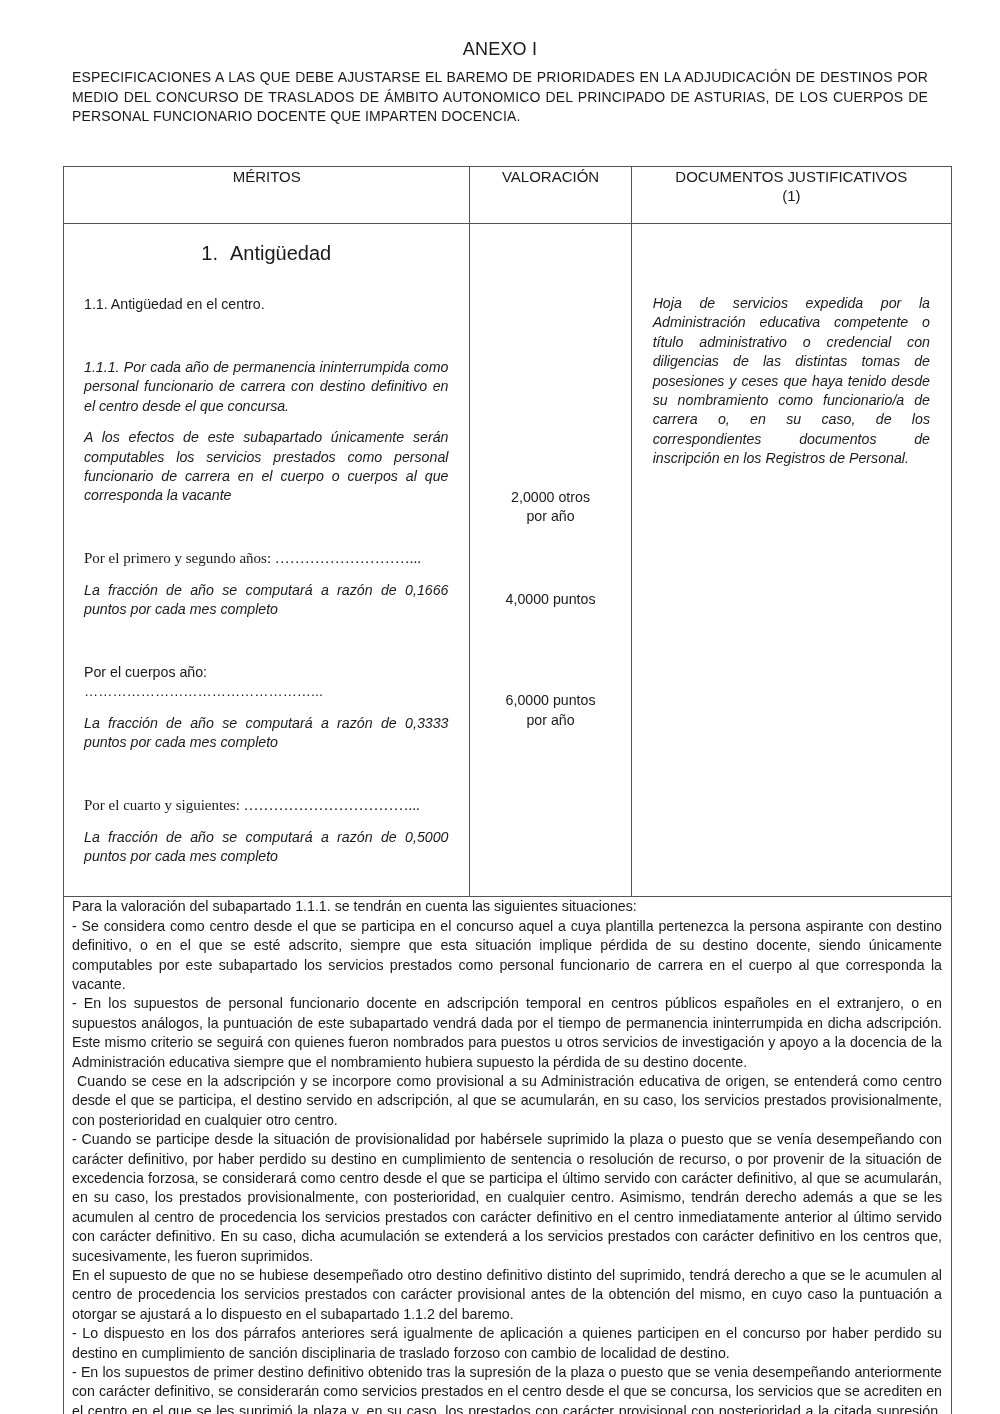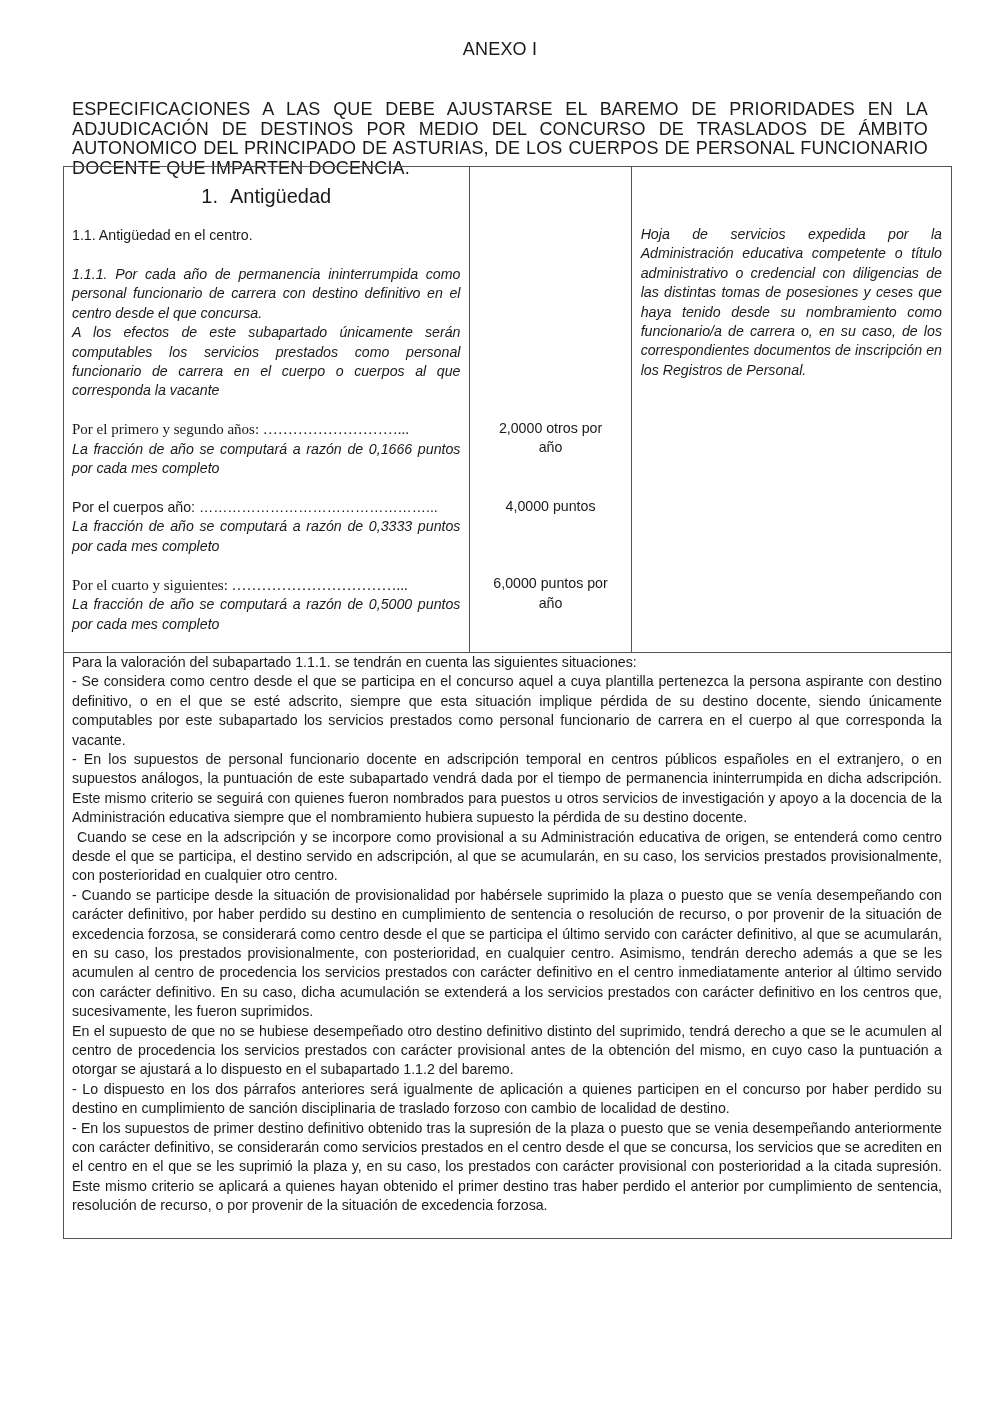--- a/index.html
+++ b/index.html
@@ -6,61 +6,66 @@
     body {
       width: 1000px; height: 1414px; position: relative; overflow: hidden;
       font-family: "Liberation Sans", sans-serif; color: #1a1a1a;
     }
     .title {
       position: absolute; left: 0; top: 39px; width: 1000px; text-align: center;
       font-size: 18px; line-height: 20px; letter-spacing: 0.2px;
     }
     .subtitle {
       position: absolute; left: 72px; top: 68px; width: 856px;
-      font-size: 18px; line-height: 19.5px; text-align: justify;
-      text-align-last: left; letter-spacing: 0.15px; margin-top: 32px;
+      font-size: 14px; line-height: 19.5px; text-align: justify;
+      text-align-last: left; letter-spacing: 0.15px;
     }
     table.baremo {
       position: absolute; left: 63px; top: 166px; width: 889px;
       border-collapse: collapse; table-layout: fixed;
       font-size: 14.2px; line-height: 19.4px;
     }
     table.baremo td, table.baremo th { border: 1px solid #555; vertical-align: top; padding: 0; }
     th.hdr {
       font-weight: normal; text-align: center; vertical-align: middle;
       font-size: 15px; line-height: 19px; height: 56px; padding-top: 2px;
     }
     .col-m { width: 406px; }
     .col-v { width: 161px; }
     .col-d { width: 320px; }
     .cell-m { padding: 0 9px 0 8px !important; }
     .cell-v { text-align: center; padding: 0 8px !important; }
     .cell-d { padding: 0 9px 0 9px !important; }
     .sec-title { text-align: center; font-size: 20px; margin-top: 20px; height: 19px; }
     .sec-title .num { margin-right: 12px; }
     .j { text-align: justify; font-style: italic; }
-    .p { margin: 0; }
+    .p { margin: 12px; }
     .gap { height: 19.5px; }
     .serif { font-family: Liberation Serif, serif; font-size: 15px; }
     .cell-notes { padding: 0 9px 22px 8px !important; }
     .notes p { margin: 0; text-align: justify; }
   </style>
 </head>
 <body>
 
 <div class="title">ANEXO I</div>
 <div class="subtitle">ESPECIFICACIONES A LAS QUE DEBE AJUSTARSE EL BAREMO DE PRIORIDADES EN LA ADJUDICACIÓN DE DESTINOS POR MEDIO DEL CONCURSO DE TRASLADOS DE ÁMBITO AUTONOMICO DEL PRINCIPADO DE ASTURIAS, DE LOS CUERPOS DE PERSONAL FUNCIONARIO DOCENTE QUE IMPARTEN DOCENCIA.</div>
 
 <table class="baremo">
   <colgroup>
     <col class="col-m">
       <col class="col-v">
       <col class="col-d">
   </colgroup>
   <tbody>
+      <tr>
+    <th class="hdr">MÉRITOS</th>
+    <th class="hdr">VALORACIÓN</th>
+    <th class="hdr" style="padding-left:40px;padding-right:40px;">DOCUMENTOS JUSTIFICATIVOS (1)</th>
+  </tr>
   <tr>
     <td class="cell-m">
       <div class="sec-title">
         <span class="num">1.</span><span>Antigüedad</span>
       </div>
       <div style="height:20px"></div>
       <p class="p">1.1. Antigüedad en el centro.</p>
       <div class="gap"></div>
       <p class="p j">1.1.1.  Por cada año de permanencia ininterrumpida como personal funcionario de carrera con destino definitivo en el centro desde el que concursa.</p>
       <p class="p j">A los efectos de este subapartado únicamente serán computables los servicios prestados como personal funcionario de carrera en el cuerpo o cuerpos al que corresponda la vacante</p>

